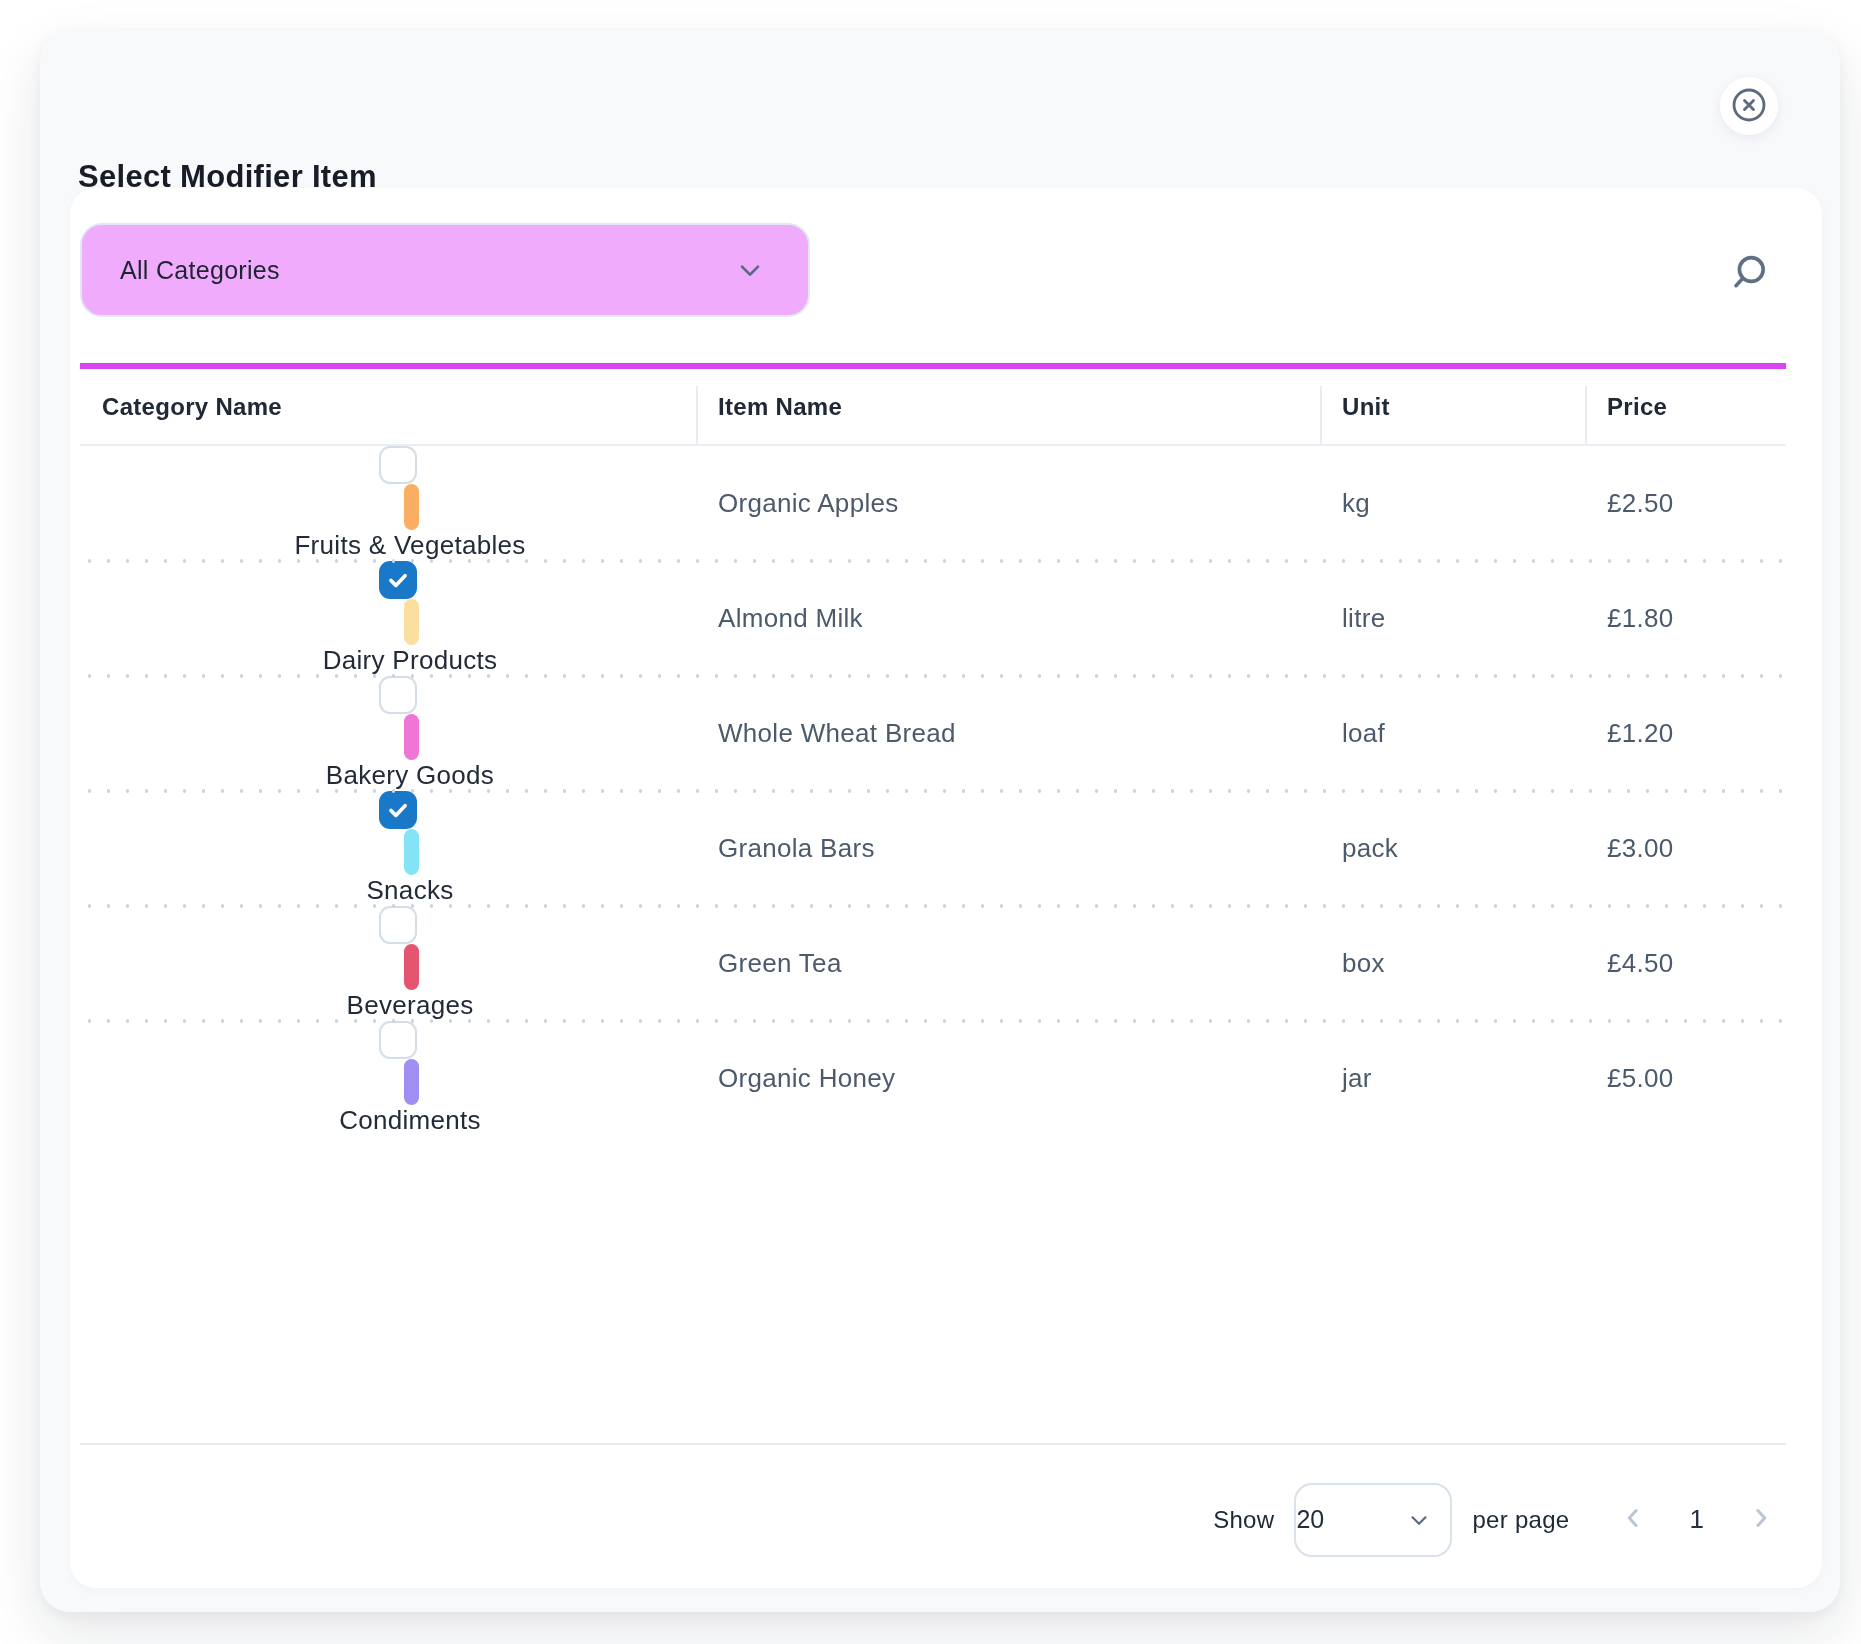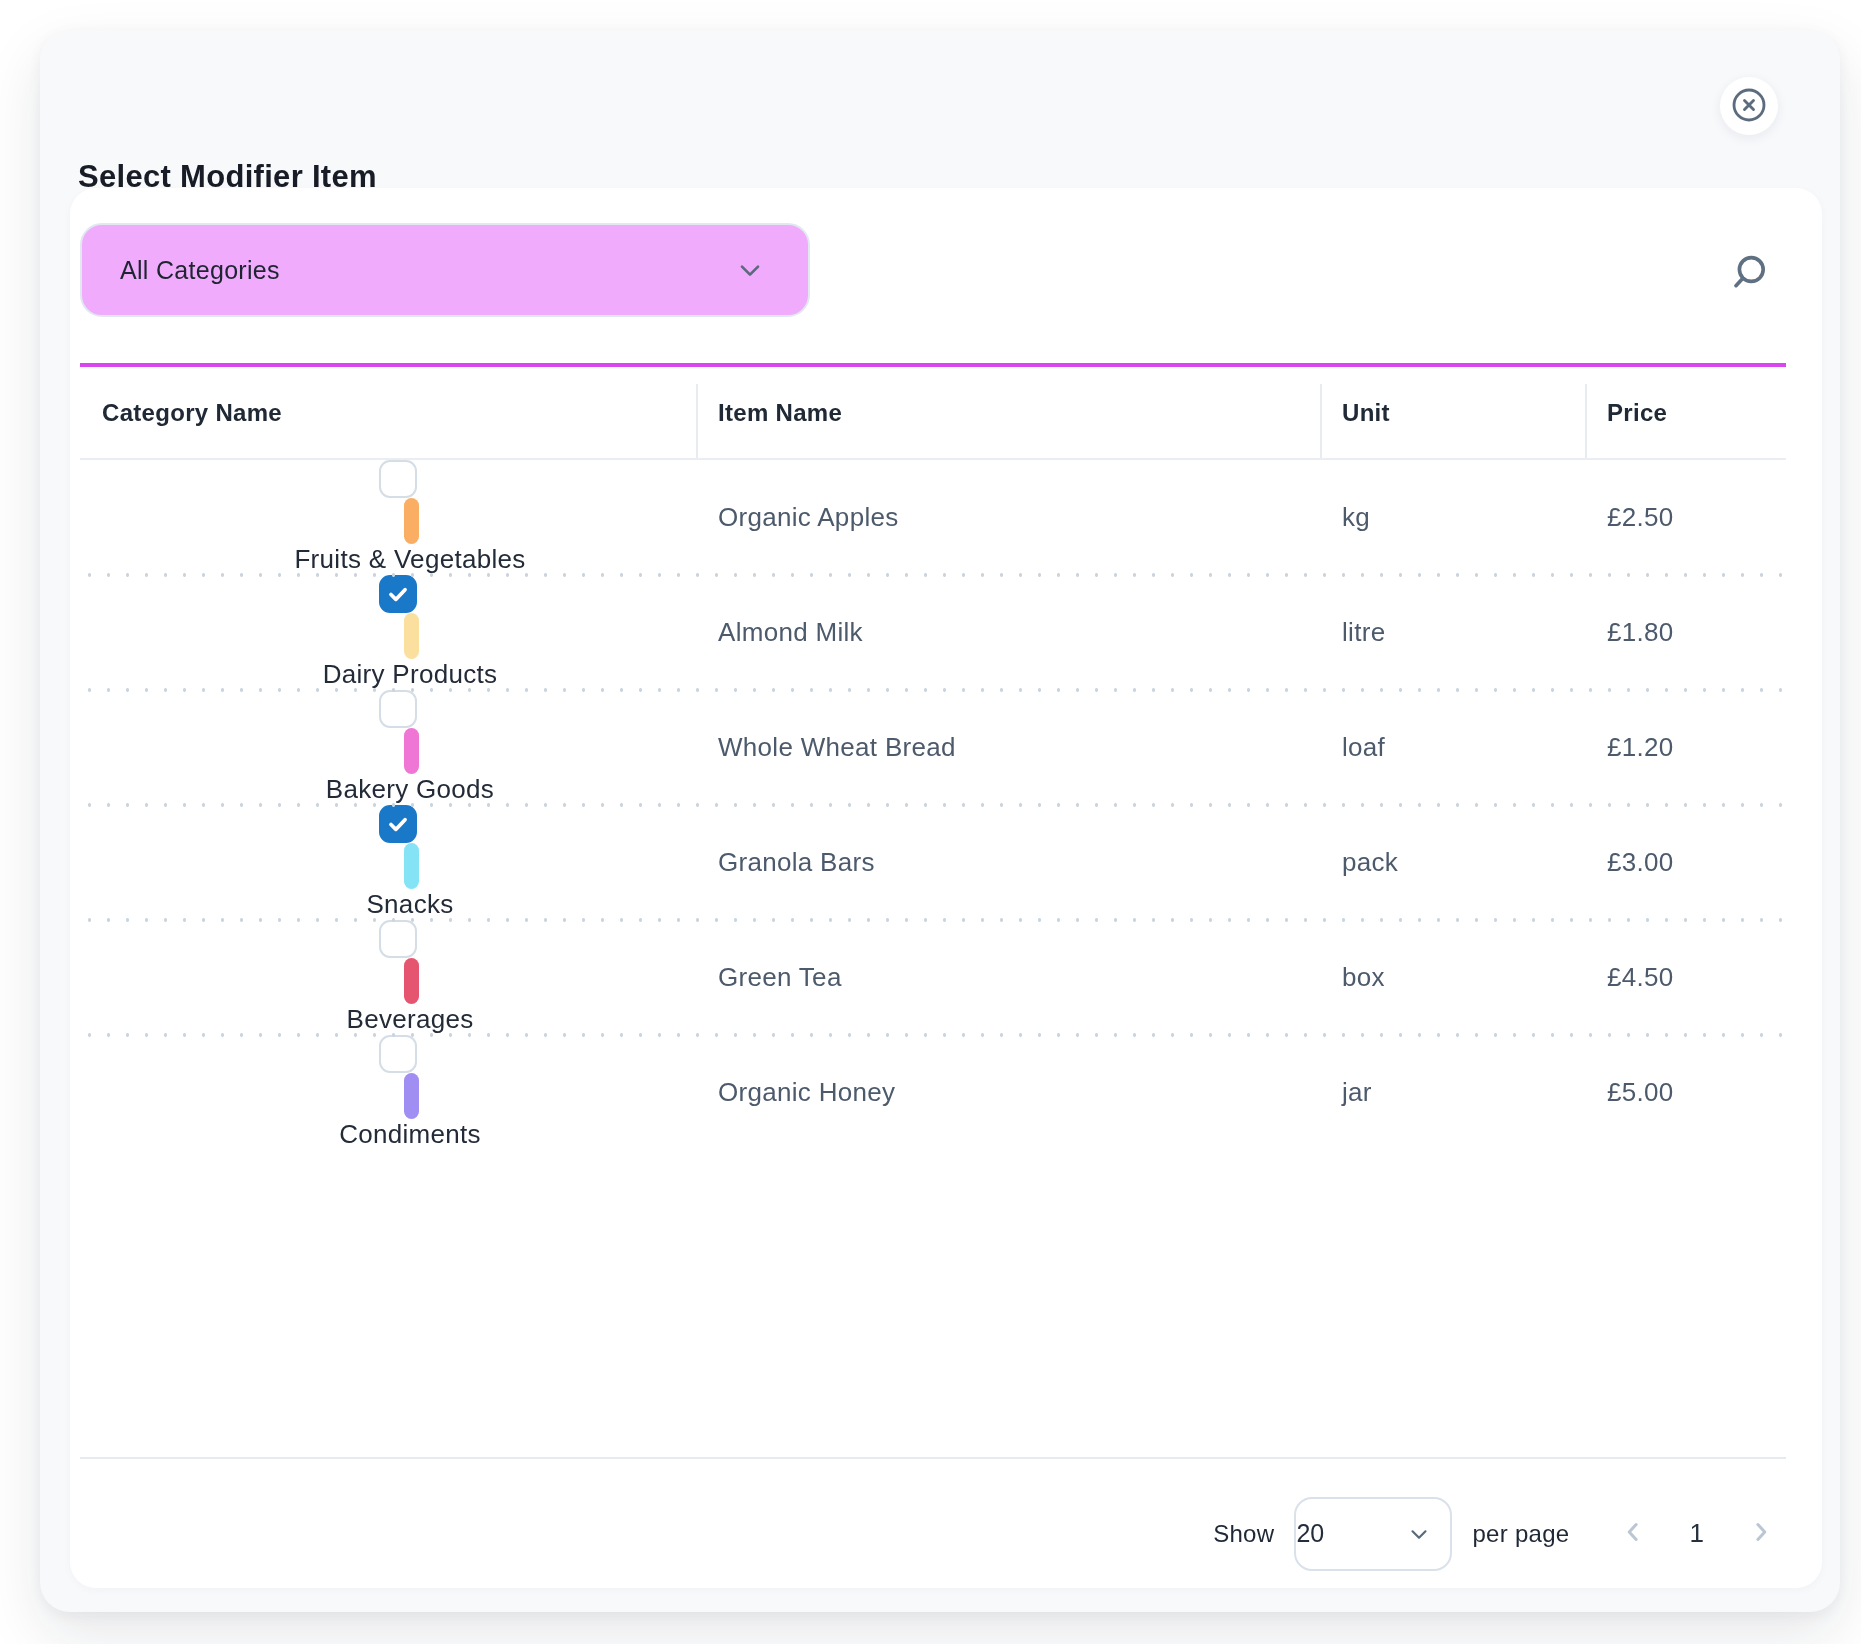--- a/index.html
+++ b/index.html
@@ -53,22 +53,22 @@
   .chevron svg { width: 32px; height: 32px; stroke: #5a6a7d; fill: none; stroke-width: 2; stroke-linecap: round; stroke-linejoin: round; }
   .search-btn {
     position: absolute; top: 62px; right: 50px;
     width: 46px; height: 46px; background: none; border: none; cursor: pointer; display: flex;
   }
   .search-btn svg { width: 46px; height: 46px; stroke: #5f7082; fill: none; stroke-width: 1.9; stroke-linecap: round; }
 
   
   .table { margin-top: 46px; }
   .thead {
-    display: flex; align-items: center; height: 97px;
-    border-top: 4px solid #d946ef; border-bottom: 2px solid #eaeef2;
+    display: flex; align-items: center; height: 83px;
+    border-top: 6px solid #d946ef; border-bottom: 2px solid #eaeef2;
   }
   .th {
     font-size: 24px; font-weight: 700; color: #202936; letter-spacing: 0.3px;
     padding-left: 22px; position: relative; height: 100%;
     display: flex; align-items: center;
   }
   .th + .th::before {
     content: ""; position: absolute; left: 0; top: 17px; bottom: 0;
     width: 2px; background: #e7ecf1;
   }

